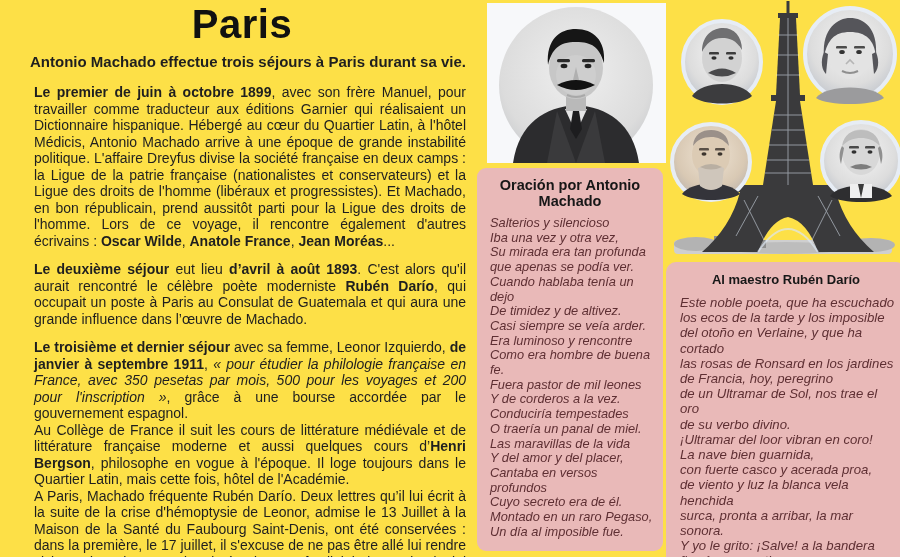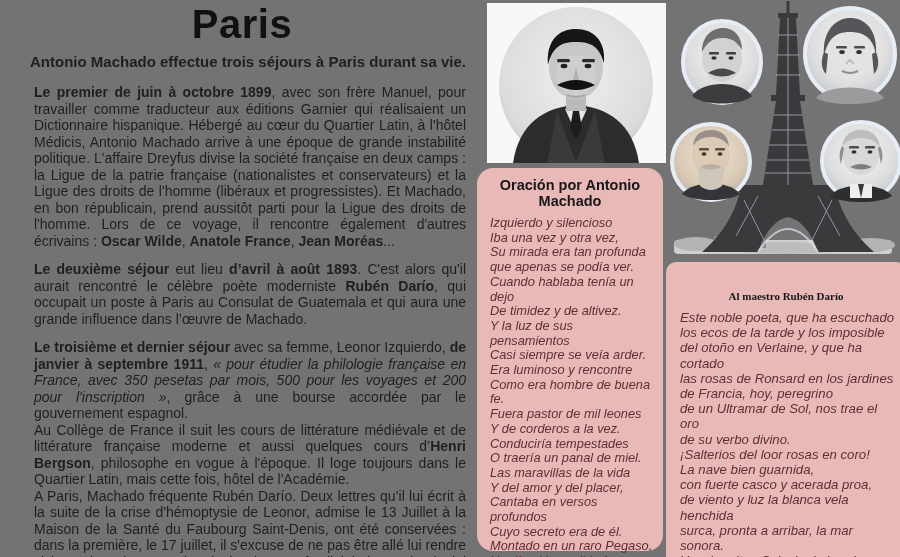--- a/index.html
+++ b/index.html
@@ -1,18 +1,18 @@
 <!DOCTYPE html>
 <html><head>
 <meta charset="utf-8">
 <style>
   html,body{margin:0;padding:0;}
   .slide{
     position:relative; width:900px; height:557px; overflow:hidden;
-    background:#737373;
+    background:#fde047;
     font-family:"Liberation Sans", sans-serif;
     color:#1f1f1f;
   }
   
   .left-col{position:absolute; left:18px; top:0; width:448px;}
   .title{
     margin:2px 0 6px 0; text-align:center;
     font-size:40px; font-weight:bold; color:#111; letter-spacing:0.5px;
   }
   .intro{margin:0 0 14px 12px; font-size:15px; font-weight:bold;}
@@ -22,28 +22,28 @@
   }
   .para span.b{font-weight:bold;}
   .para span.i{font-style:italic;}
   
   .portrait{
     position:absolute; left:487px; top:3px; width:179px; height:160px;
     background:#f7f8fa; border-radius:2px;
   }
   .portrait svg{display:block;}
   
-  .poem-box{position:absolute; background:#e9b9b8; border-radius:16px;}
+  .poem-box{position:absolute; background:#e9b9b8; border-radius:9px;}
   .box1{left:477px; top:168px; width:186px; height:383px;}
   .box2{left:666px; top:262px; width:240px; height:300px; border-radius:10px 10px 0 0;}
   .poem-title{
     text-align:center; font-weight:bold; color:#171717;
   }
   .box1 .poem-title{font-size:14.5px; margin:9px 6px 7px 6px;}
-  .box2 .poem-title{font-size:11px; margin:28px 6px 8px 6px;font-family:Liberation Serif, serif;}
+  .box2 .poem-title{font-size:13px; margin:10px 6px 8px 6px;}
   .poem-lines{color:#5e2f33; font-style:italic;}
   .box1 .poem-lines{font-size:12.8px; line-height:14.7px; padding:0 8px 0 13px;}
   .box2 .poem-lines{font-size:13.2px; line-height:15.2px; padding:0 8px 0 14px;}
   
   .montage{position:absolute; left:666px; top:0; width:234px; height:262px;}
   .montage svg{display:block;}
 </style>
 </head>
 <body>
 
@@ -94,27 +94,26 @@
 
       <path d="M 70 82 Q 89 72 108 82 Q 89 92 70 82 Z" fill="#121212"></path>
 
       <path d="M 80 92 Q 89 96 98 92" stroke="#a8a8a8" stroke-width="2" fill="none"></path>
     </svg>
   </div>
 
   <div class="poem-box box1">
     <div class="poem-title">Oración por Antonio Machado</div>
     <div class="poem-lines">
-        <div class="poem-line">Izquierdo y silencioso</div>
+        <div class="poem-line">Salterios y silencioso</div>
         <div class="poem-line">Iba una vez y otra vez,</div>
         <div class="poem-line">Su mirada era tan profunda</div>
         <div class="poem-line">que apenas se podía ver.</div>
         <div class="poem-line">Cuando hablaba tenía un dejo</div>
         <div class="poem-line">De timidez y de altivez.</div>
-        <div class="poem-line">Y la luz de sus pensamientos</div>
         <div class="poem-line">Casi siempre se veía arder.</div>
         <div class="poem-line">Era luminoso y rencontre</div>
         <div class="poem-line">Como era hombre de buena fe.</div>
         <div class="poem-line">Fuera pastor de mil leones</div>
         <div class="poem-line">Y de corderos a la vez.</div>
         <div class="poem-line">Conduciría tempestades</div>
         <div class="poem-line">O traería un panal de miel.</div>
         <div class="poem-line">Las maravillas de la vida</div>
         <div class="poem-line">Y del amor y del placer,</div>
         <div class="poem-line">Cantaba en versos profundos</div>
@@ -239,21 +238,21 @@
   <div class="poem-box box2">
     <div class="poem-title">Al maestro Rubén Darío</div>
     <div class="poem-lines">
         <div class="poem-line">Este noble poeta, que ha escuchado</div>
         <div class="poem-line">los ecos de la tarde y los imposible</div>
         <div class="poem-line">del otoño en Verlaine, y que ha cortado</div>
         <div class="poem-line">las rosas de Ronsard en los jardines</div>
         <div class="poem-line">de Francia, hoy, peregrino</div>
         <div class="poem-line">de un Ultramar de Sol, nos trae el oro</div>
         <div class="poem-line">de su verbo divino.</div>
-        <div class="poem-line">¡Salterios del loor rosas en coro!</div>
+        <div class="poem-line">¡Ultramar del loor vibran en coro!</div>
         <div class="poem-line">La nave bien guarnida,</div>
         <div class="poem-line">con fuerte casco y acerada proa,</div>
         <div class="poem-line">de viento y luz la blanca vela henchida</div>
         <div class="poem-line">surca, pronta a arribar, la mar sonora.</div>
         <div class="poem-line">Y yo le grito: ¡Salve! a la bandera</div>
         <div class="poem-line">flamígera que tiene</div>
       </div>
 
   </div>
 

